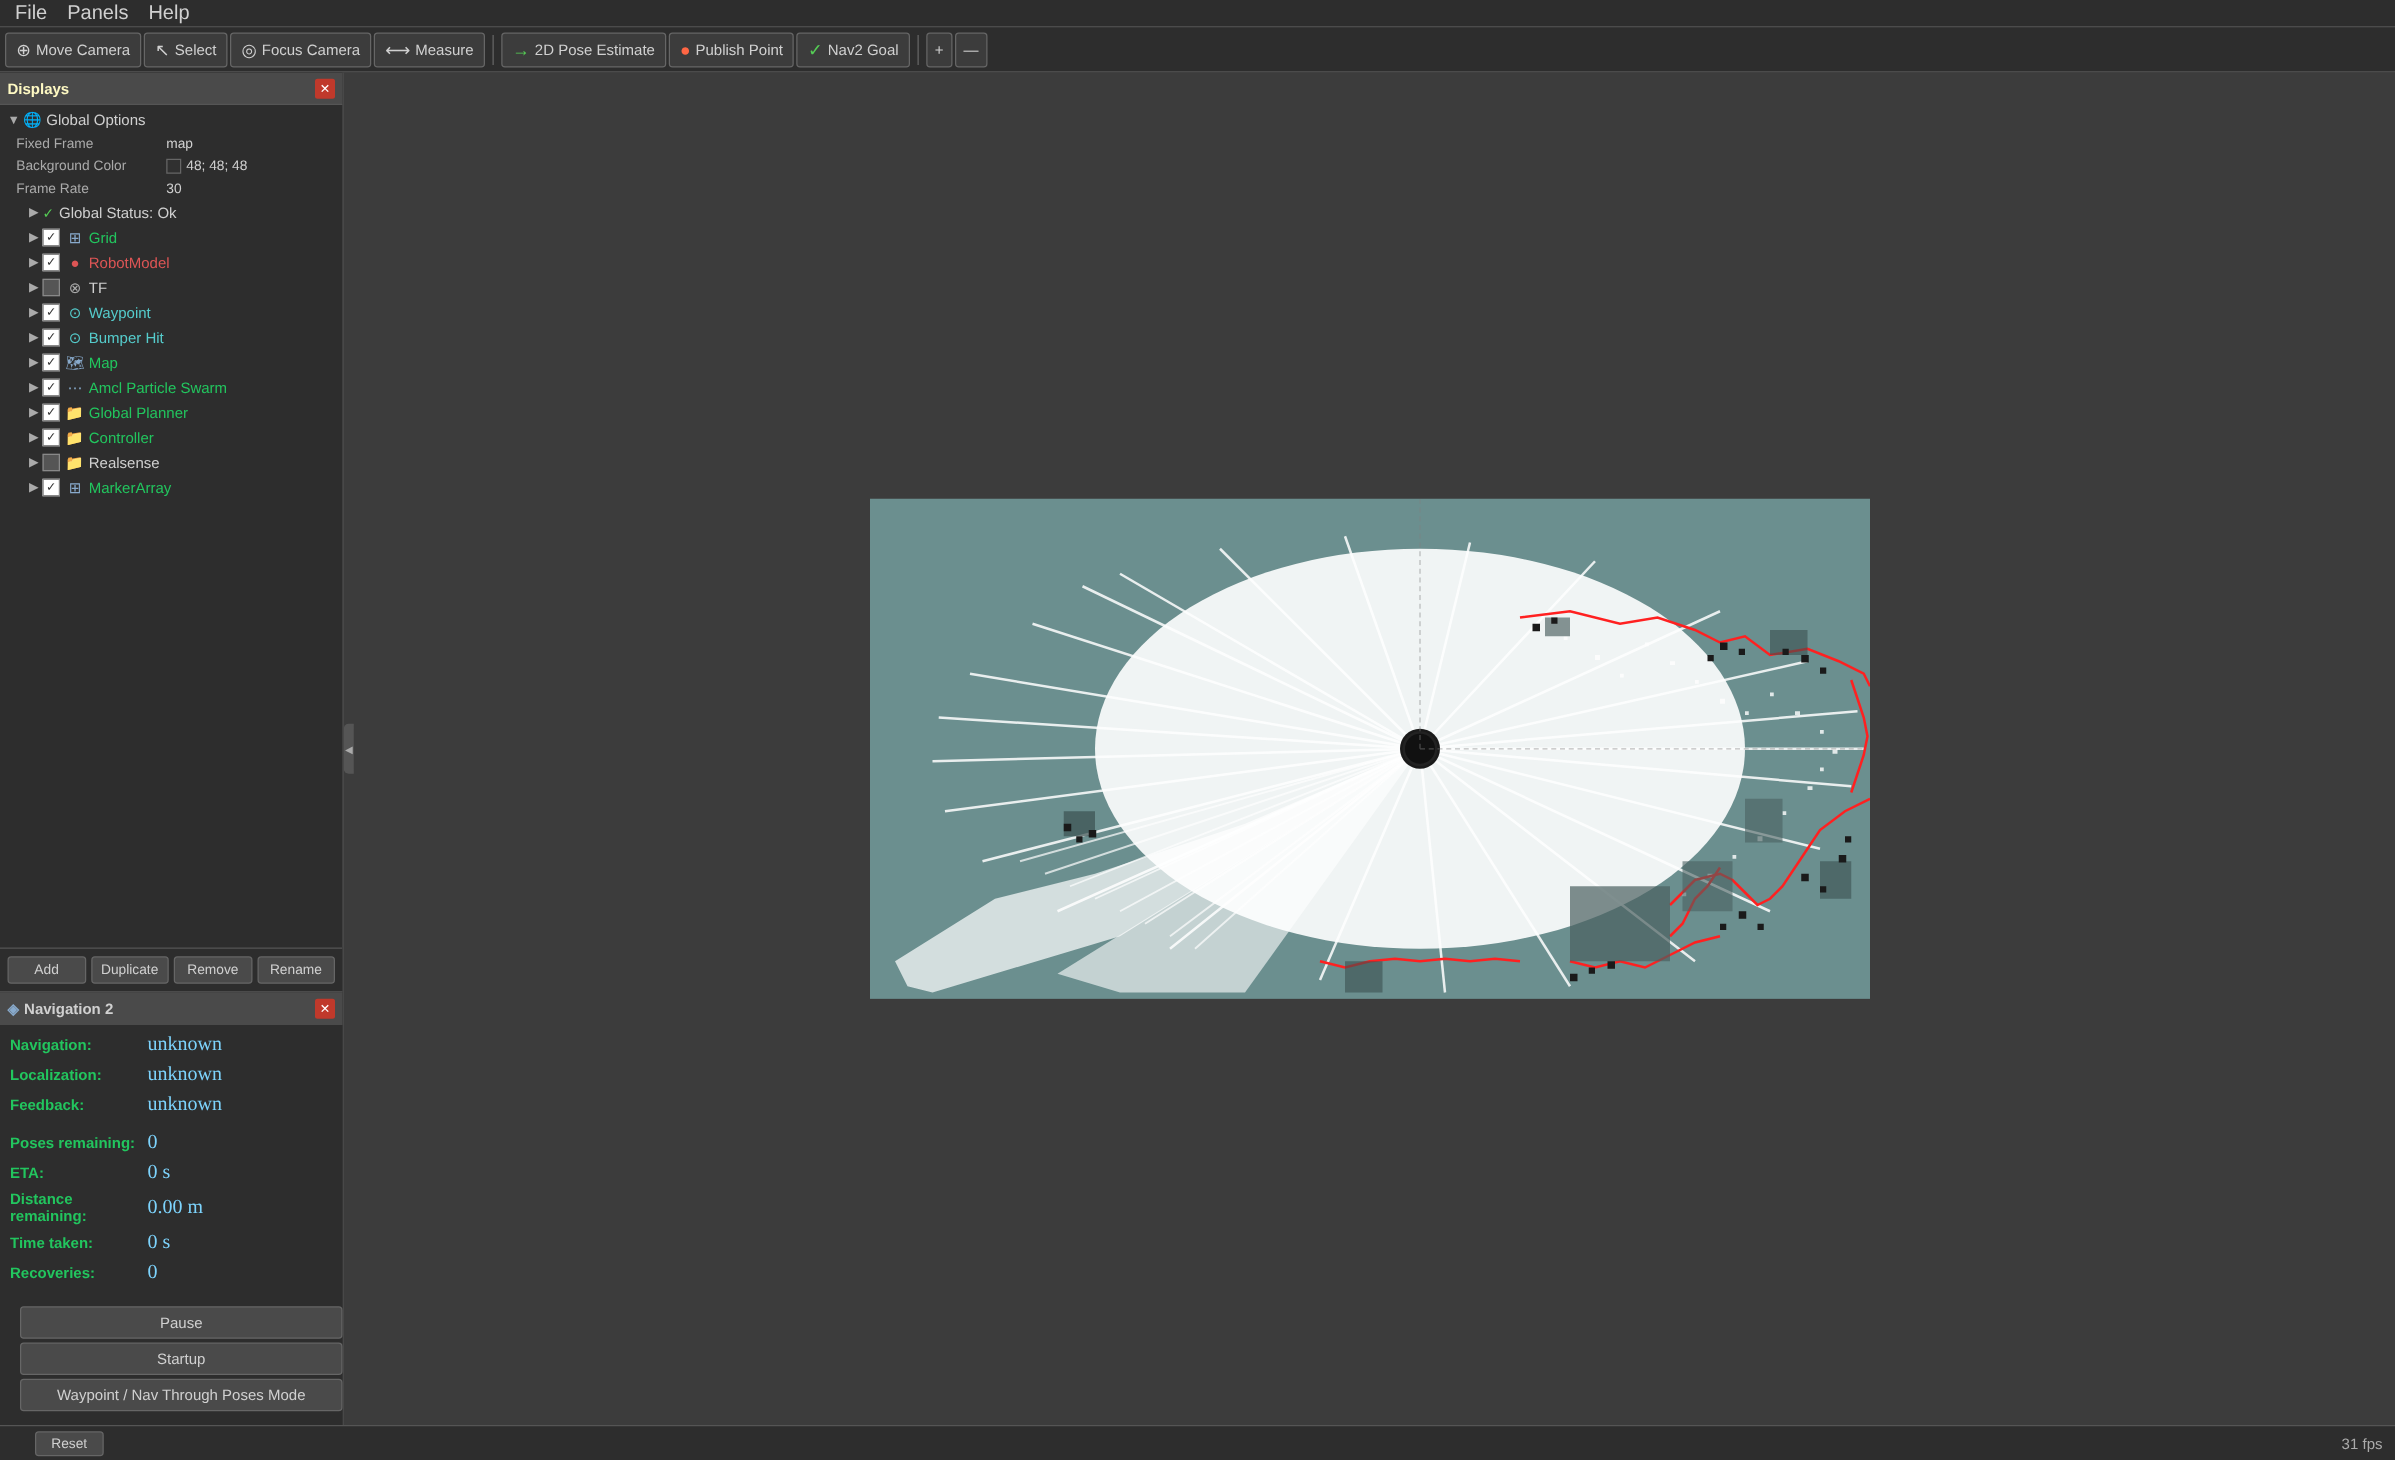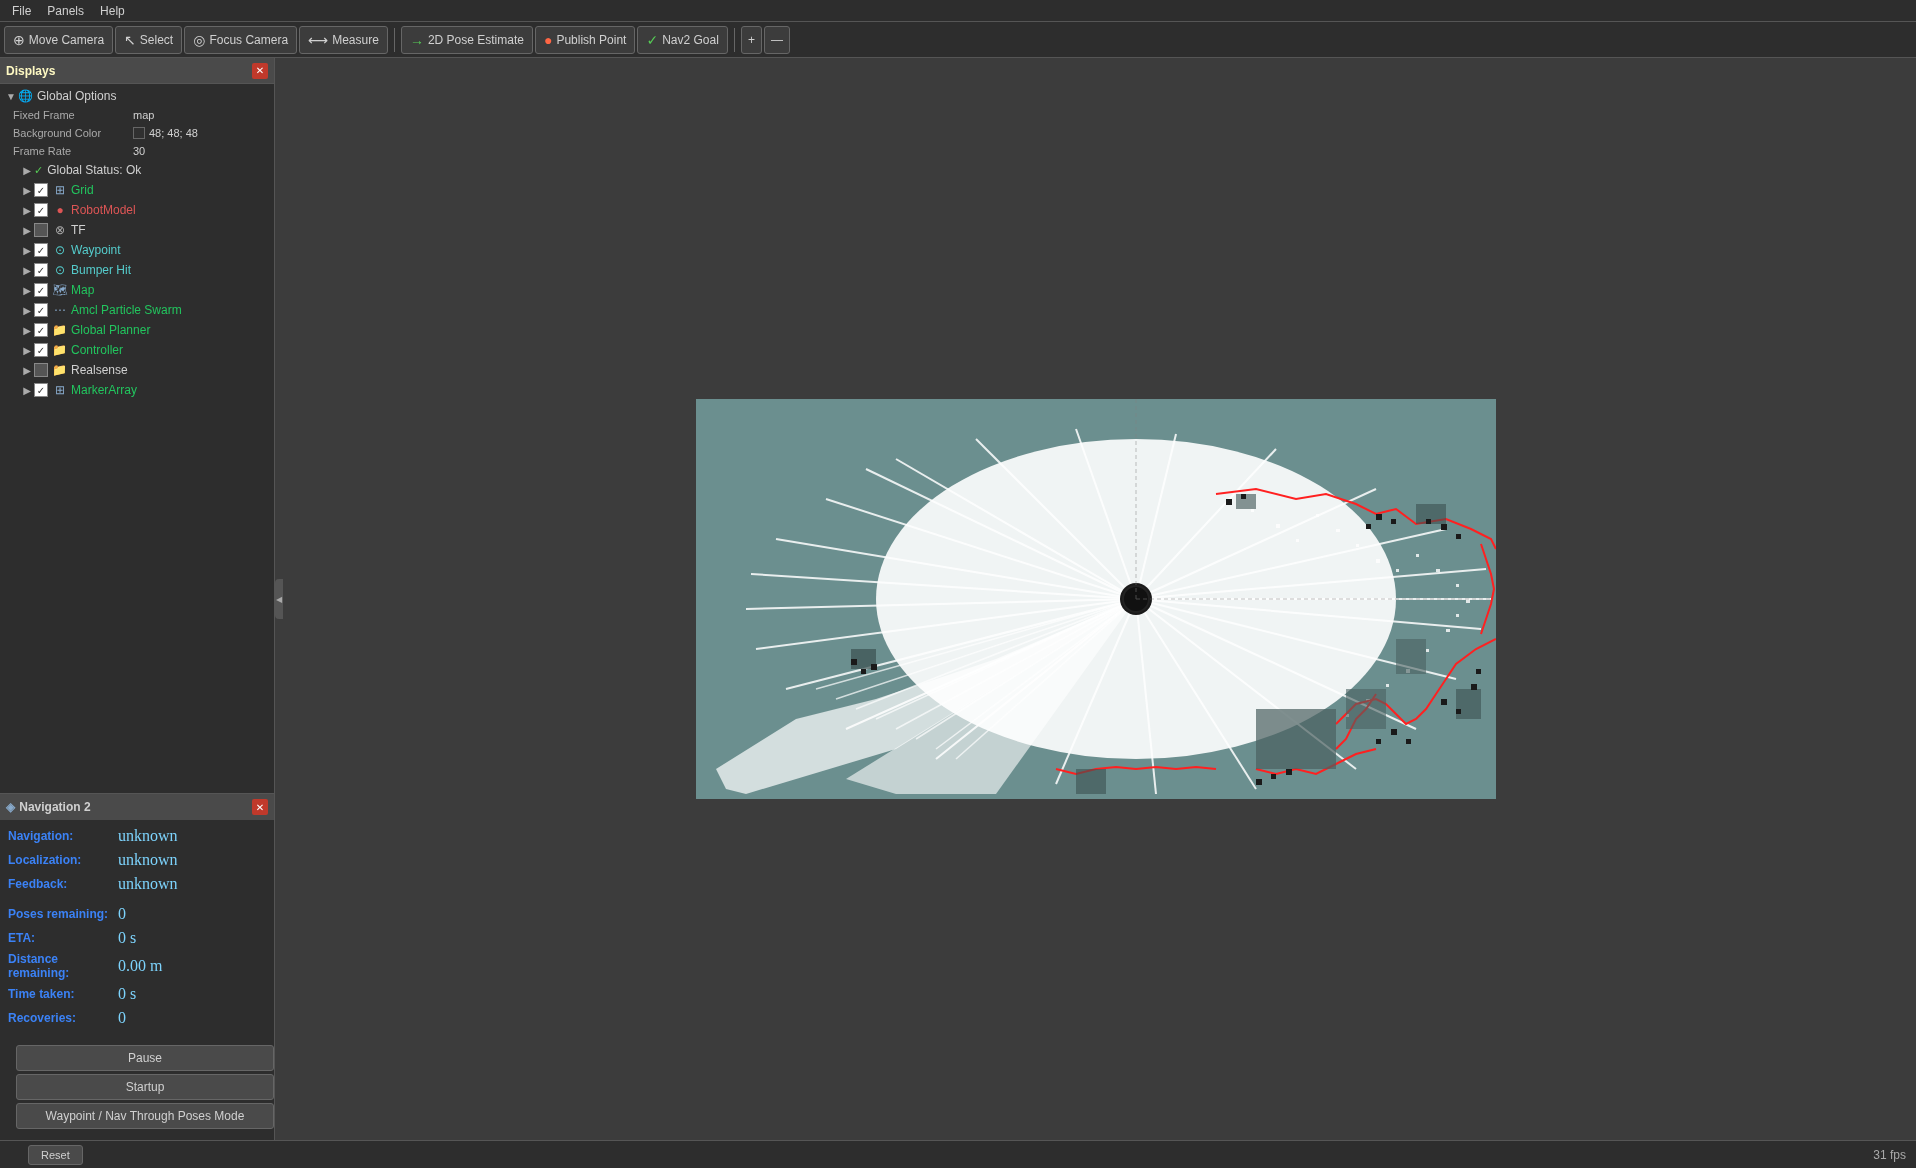--- a/index.html
+++ b/index.html
@@ -19,21 +19,21 @@
       align-items: center;
       background: #2d2d2d;
       height: 22px;
       padding: 0 4px;
       border-bottom: 1px solid #555;
     }
     .menubar-item {
       padding: 2px 8px;
       color: #d0d0d0;
       cursor: pointer;
-      font-size: 12px;
+      font-size: 16px;
     }
 
     
     .toolbar {
       display: flex;
       align-items: center;
       background: #2d2d2d;
       height: 36px;
       padding: 0 4px;
       border-bottom: 1px solid #555;
@@ -257,21 +257,21 @@
       padding: 6px 8px;
     }
     .nav-row {
       display: flex;
       align-items: center;
       margin-bottom: 4px;
       min-height: 20px;
     }
     .nav-label {
       width: 110px;
-      color: #3b82f6;
+      color: #22c55e;
       font-size: 12px;
       font-weight: bold;
     }
     .nav-value {
       flex: 1;
       color: #7dd3fc;
       font-size: 16px;
       font-family: Liberation Serif, serif;
     }
 
@@ -555,20 +555,26 @@
 
         <div class="tree-item">
           <div class="tree-indent"></div>
           <div class="tree-expand">▶</div>
           <div class="tree-check checked">✓</div>
           <div class="tree-icon" style="color:#88aacc">⊞</div>
           <span class="tree-label blue">MarkerArray</span>
         </div>
       </div>
 
+      <div class="panel-buttons">
+        <button class="panel-btn">Add</button>
+        <button class="panel-btn">Duplicate</button>
+        <button class="panel-btn">Remove</button>
+        <button class="panel-btn">Rename</button>
+      </div>
     </div>
 
     <div class="nav-panel">
       <div class="nav-panel-header">
         <div class="nav-panel-title">
           <span style="color:#88aacc">◈</span>
           <span>Navigation 2</span>
         </div>
         <div class="nav-close-btn">✕</div>
       </div>

